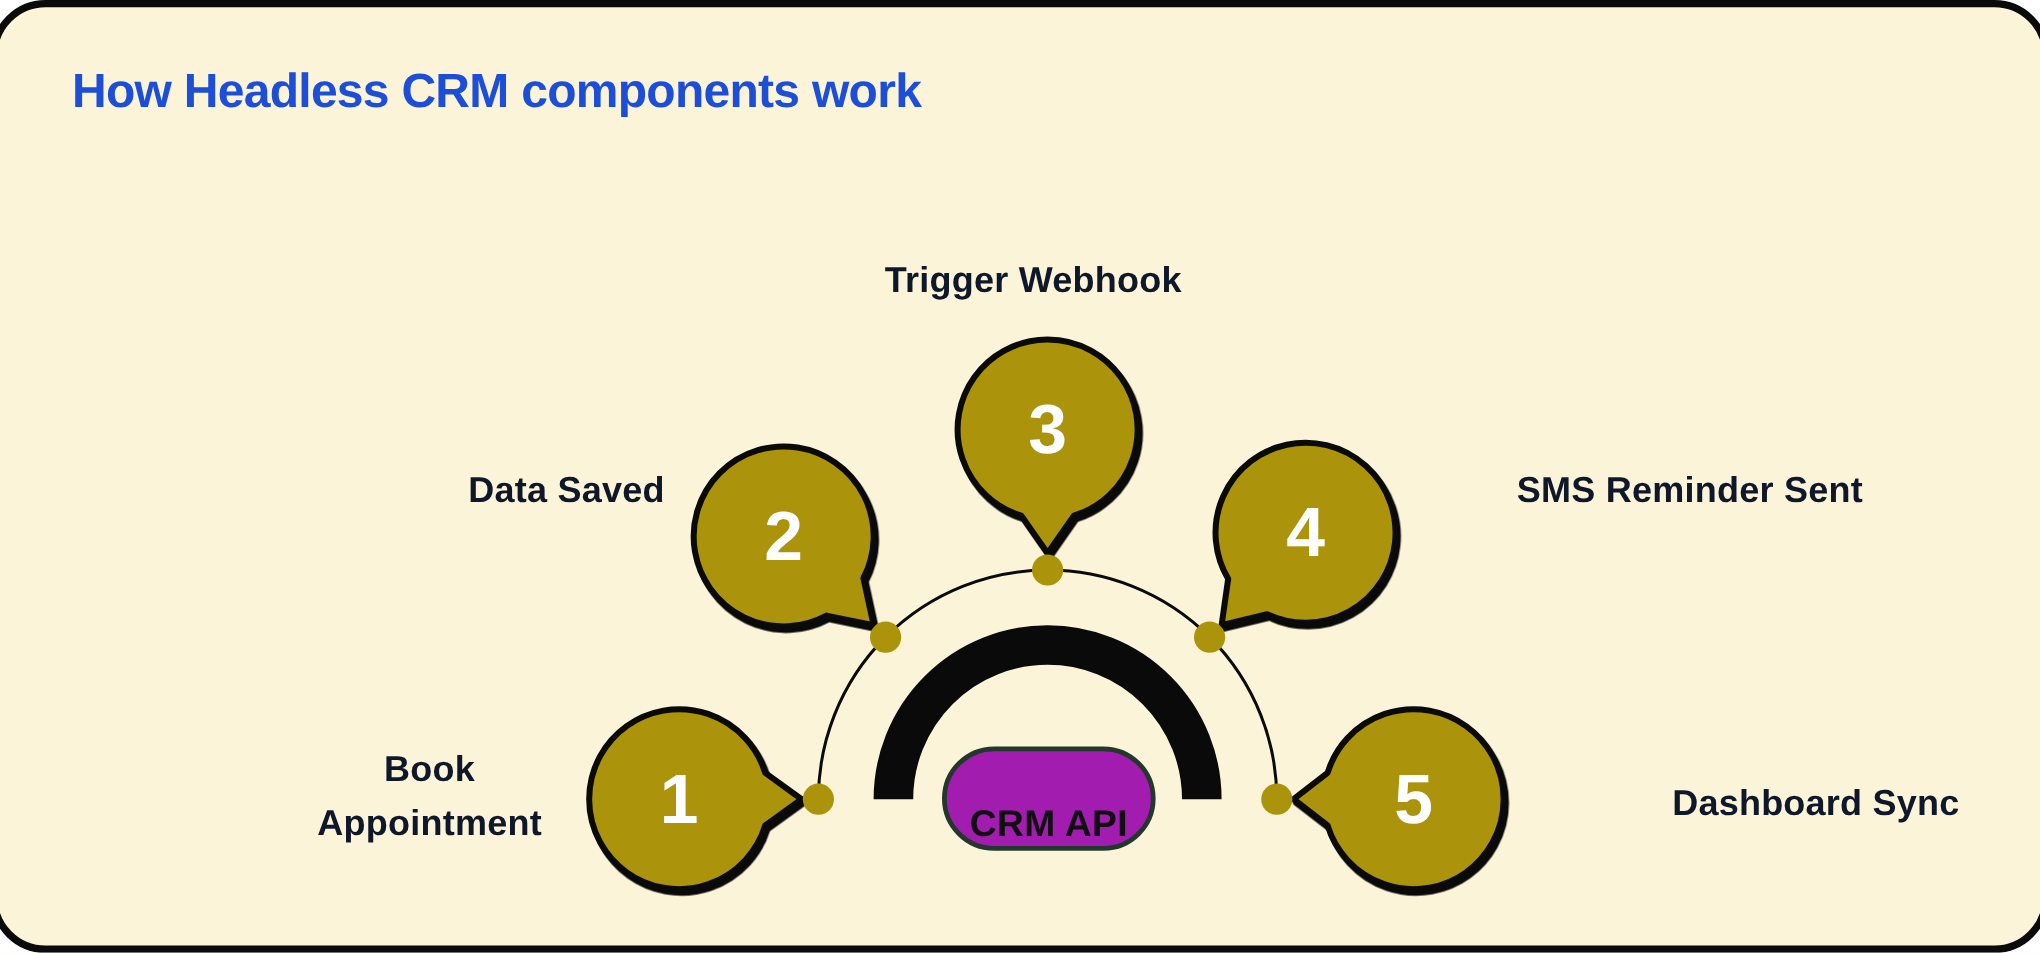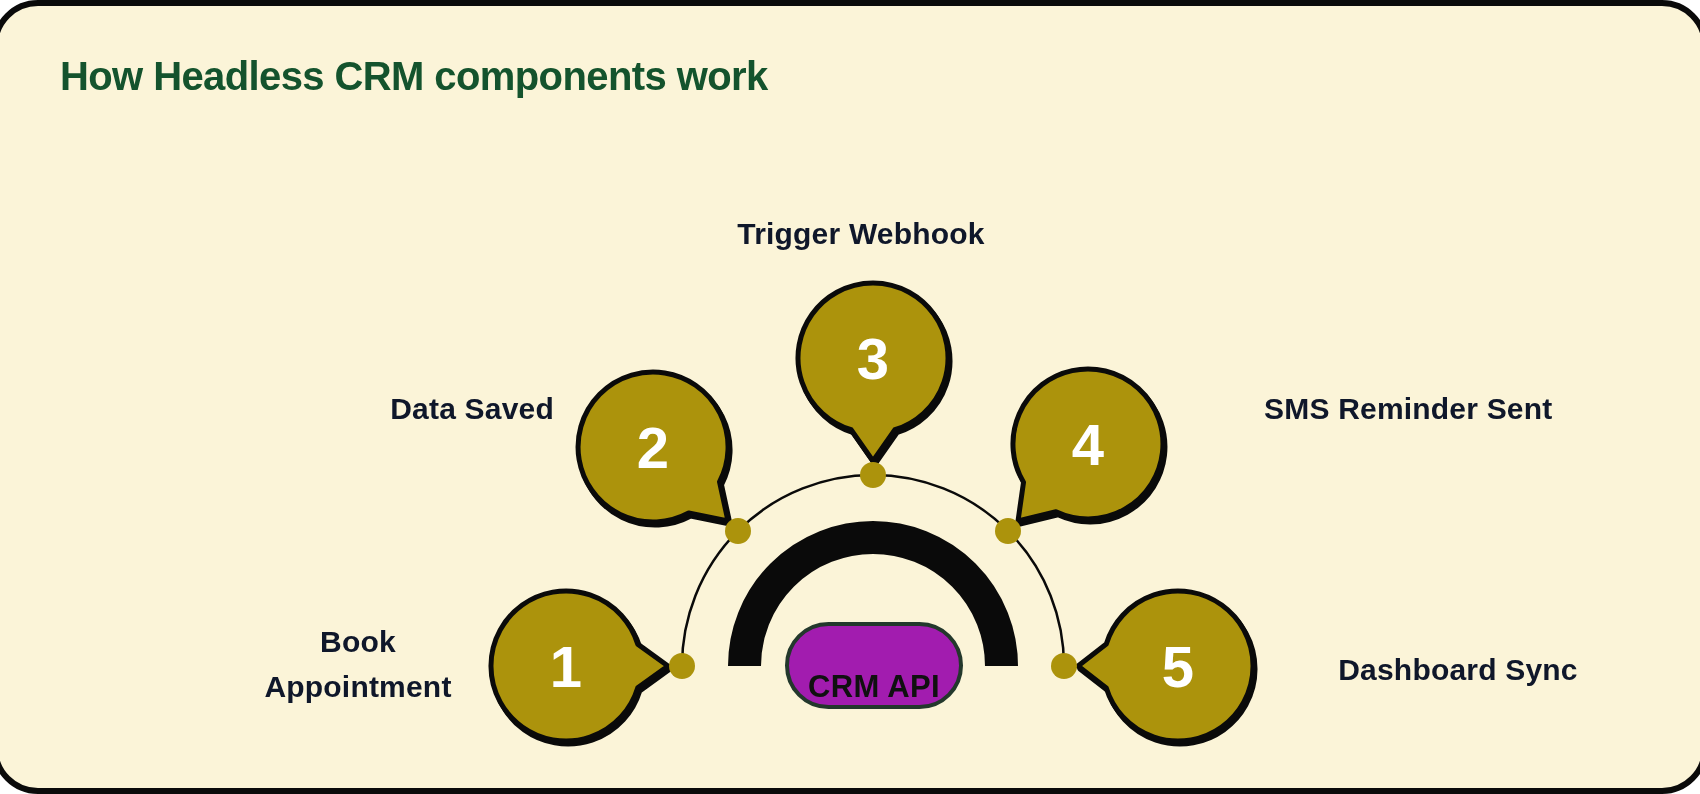--- a/index.html
+++ b/index.html
@@ -11,21 +11,21 @@
   .card{
     position:absolute;left:-8px;right:-8px;top:0;bottom:0;
     background:#FBF4D8;
     border:6px solid #0A0A0A;
     border-radius:46px;
     box-sizing:border-box;
   }
   .title{
     position:absolute;left:62px;top:48px;margin:0;
     font-size:40px;font-weight:800;letter-spacing:-0.6px;
-    color:#14532d;
+    color:#1d4ed8;
   }
   .logo{
     position:absolute;left:1427px;top:44px;height:64px;
     display:flex;align-items:center;gap:8px;
   }
   .logo-icon{width:36px;height:58px;display:block;}
   .logo-text{
     font-size:33px;font-weight:700;color:#131313;letter-spacing:-0.3px;
     display:flex;align-items:flex-start;line-height:1;
   }
@@ -35,21 +35,21 @@
   #diagram-svg{position:absolute;left:0;top:0;width:1700px;height:794px;}
   .step-label{
     position:absolute;
     font-size:30px;font-weight:600;color:#0f172a;
     line-height:1.5;letter-spacing:0.2px;white-space:pre-line;
   }
   .l1{left:180px;top:613px;width:360px;text-align:center;}
   .l2{left:256px;top:380px;width:300px;text-align:right;}
   .l3{left:688px;top:205px;width:350px;text-align:center;}
   .l4{left:1266px;top:380px;width:400px;text-align:left;}
-  .l5{left:1285px;top:641px;width:350px;text-align:center;}
+  .l5{left:1285px;top:641px;width:350px;text-align:right;}
   .pill{
     position:absolute;left:787px;top:616px;width:178px;height:87px;
     box-sizing:border-box;
     background:#a21caf;border:4px solid #23382C;border-radius:44px;
     display:flex;align-items:flex-end;justify-content:center;
     font-size:31px;font-weight:700;color:#101010;letter-spacing:0.3px;
   }
 </style>
 </head>
 <body>

